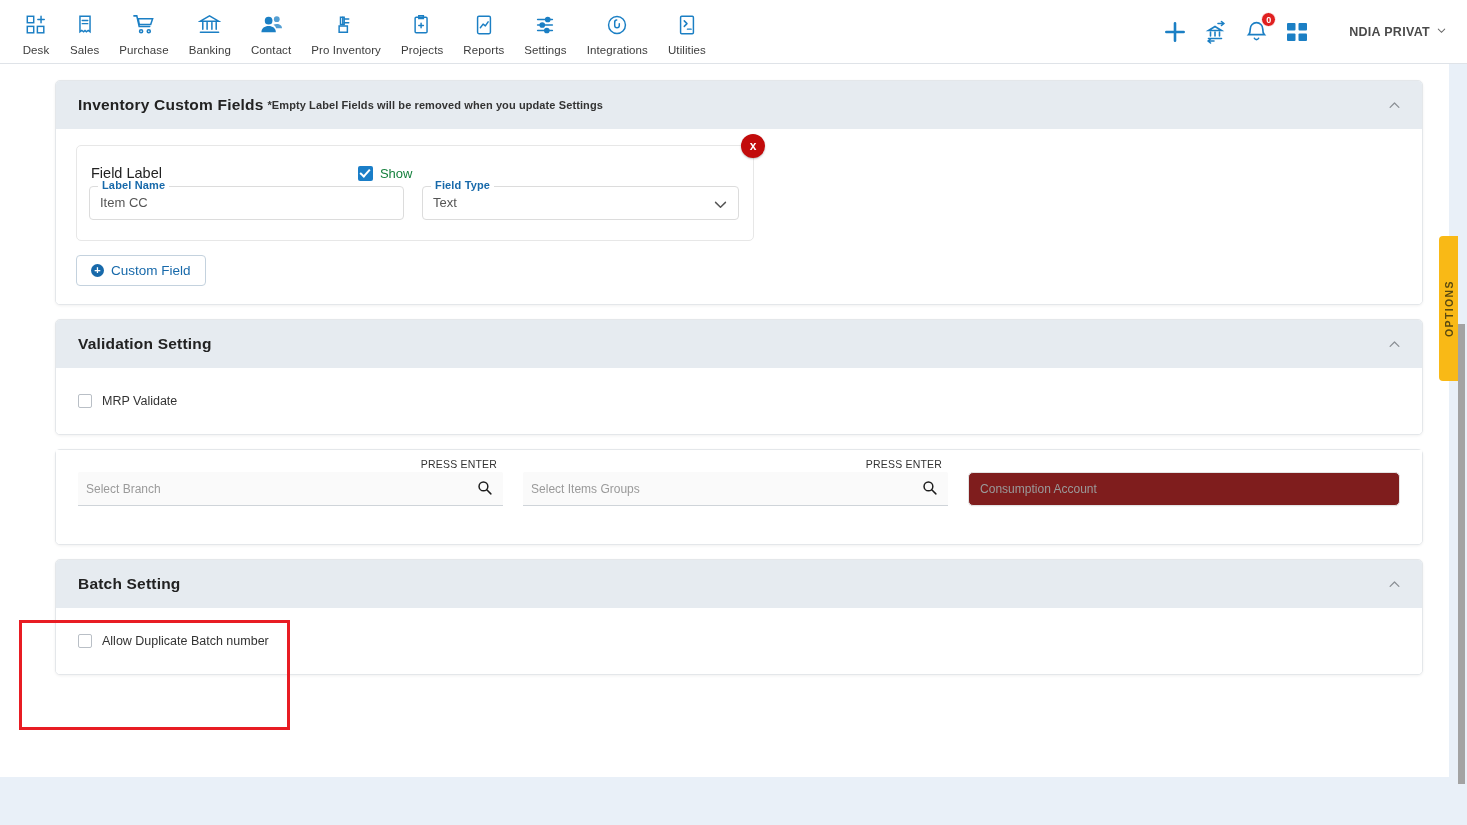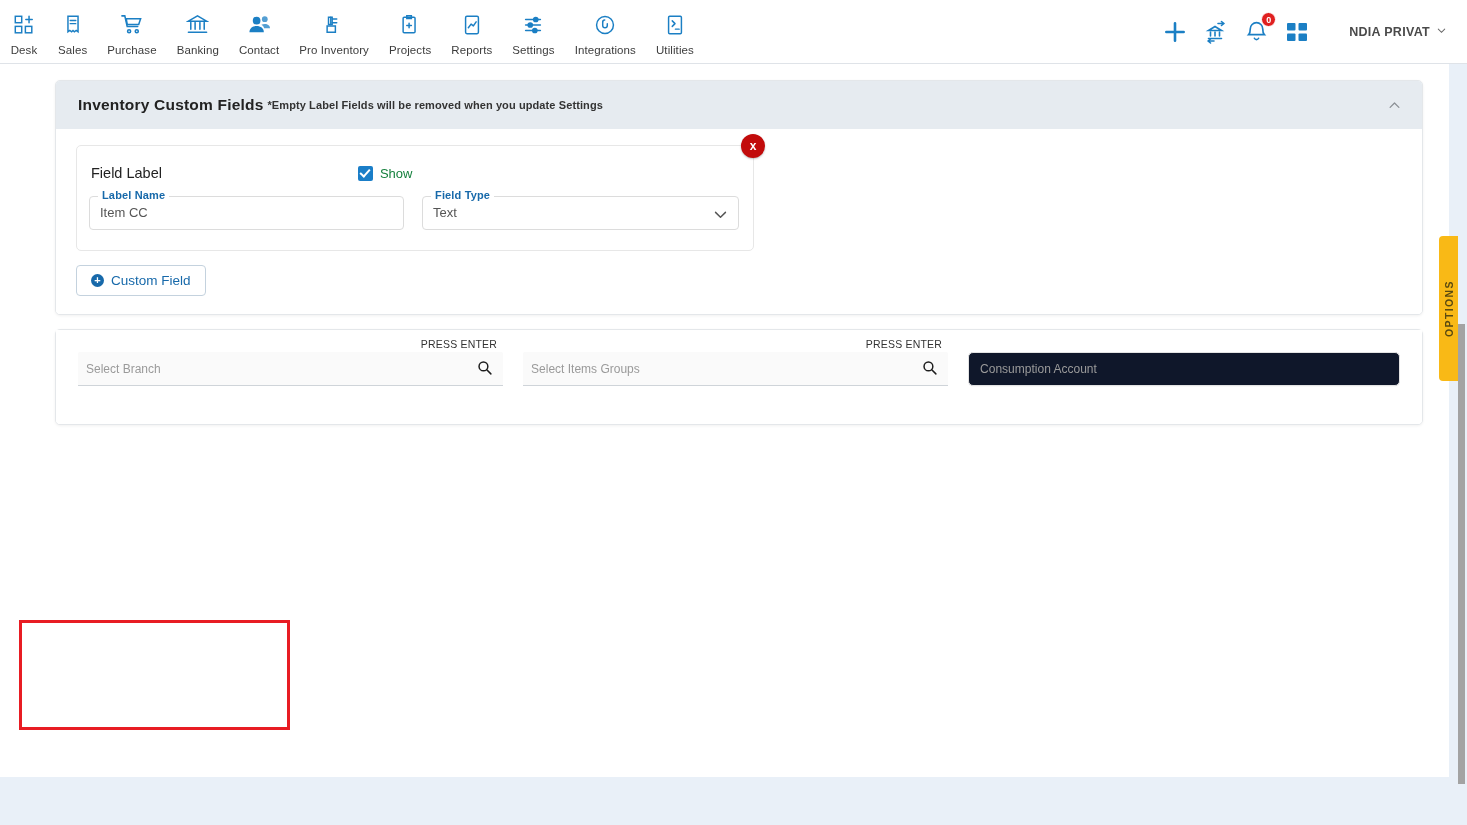--- a/index.html
+++ b/index.html
@@ -14,21 +14,21 @@
 
   
   .topnav {
     position: absolute; top: 0; left: 0;
     width: 1467px; height: 64px;
     background: #ffffff;
     border-bottom: 1px solid #dfe3e8;
     display: flex; align-items: center;
     z-index: 30;
   }
-  .nav-items { display: flex; align-items: flex-start; padding-left: 0; }
+  .nav-items { display: flex; align-items: flex-start; padding-left: 12px; }
   .nav-item {
     display: flex; flex-direction: column; align-items: center;
     padding: 4px 10px 0 10px;
     cursor: pointer; min-width: 48px;
   }
   .nav-item .ico { height: 26px; display: flex; align-items: center; justify-content: center; }
   .nav-item .lbl {
     font-size: 11.5px; color: #3c3c3c; margin-top: 6px;
     white-space: nowrap; letter-spacing: .1px;
   }
@@ -120,21 +120,21 @@
     background: #1a7ec8; position: relative;
   }
   .chk-on:after {
     content: ""; position: absolute;
     left: 4.5px; top: 1.5px; width: 4px; height: 8px;
     border: solid #fff; border-width: 0 2px 2px 0;
     transform: rotate(42deg);
   }
   .cf-show span { font-size: 13px; color: #15803d; }
 
-  .cf-inputs { display: flex; gap: 18px; margin-top: 12px; }
+  .cf-inputs { display: flex; gap: 18px; margin-top: 2px; }
   
   .mfield { position: relative; height: 34px; }
   .mfield .notch {
     position: absolute; inset: 0;
     border: 1px solid #dcdcdc; border-radius: 4px;
     pointer-events: none;
   }
   .mfield .flabel {
     position: absolute; top: -7px; left: 9px;
     background: #fff; padding: 0 4px;
@@ -197,21 +197,21 @@
     font-size: 10.5px; color: #333; letter-spacing: .2px;
     white-space: nowrap;
   }
   .srch .sico {
     position: absolute; right: 10px; top: 7px;
     color: #222; line-height: 0; cursor: pointer;
   }
   .cons {
     width: 444px; height: 34px;
     border: 1px solid #e3e3e3; border-radius: 5px;
-    background: #0f172a; position: relative;
+    background: #7f1d1d; position: relative;
     box-shadow: 0 1px 1px rgba(0,0,0,.03);
   }
   .cons .ph {
     position: absolute; left: 11px; top: 9px;
     font-size: 12px; color: #9a9a9a;
   }
 
   
   .hl {
     position: absolute;
@@ -463,20 +463,36 @@
           </div>
         </div>
 
         <div class="cfbtn">
           <span class="plus">+</span>
           <span>Custom Field</span>
         </div>
       </div>
     </div>
 
+    <div class="card">
+      <div class="card-head">
+        <span class="card-title">Validation Setting</span>
+        <span class="chev">
+          <svg width="15" height="15" viewBox="0 0 24 24" fill="none" stroke="#8a8f94" stroke-width="2" stroke-linecap="round" stroke-linejoin="round">
+            <path d="M5 15l7-7 7 7"></path>
+          </svg>
+        </span>
+      </div>
+      <div class="card-body">
+        <div class="chkrow">
+          <span class="chk-off"></span>
+          <span>MRP Validate</span>
+        </div>
+      </div>
+    </div>
 
     <div class="card">
       <div class="card-body acct-body">
 
         <div class="srch">
           <span class="ph">Select Branch</span>
           <span class="pe">PRESS ENTER</span>
           <span class="sico">
             <svg width="17" height="17" viewBox="0 0 24 24" fill="none" stroke="#1d1d1d" stroke-width="2.1" stroke-linecap="round">
               <circle cx="10.5" cy="10.5" r="6.2"></circle>
@@ -495,20 +511,36 @@
             </svg>
           </span>
         </div>
 
         <div class="cons">
           <span class="ph">Consumption Account</span>
         </div>
       </div>
     </div>
 
+    <div class="card">
+      <div class="card-head">
+        <span class="card-title">Batch Setting</span>
+        <span class="chev">
+          <svg width="15" height="15" viewBox="0 0 24 24" fill="none" stroke="#8a8f94" stroke-width="2" stroke-linecap="round" stroke-linejoin="round">
+            <path d="M5 15l7-7 7 7"></path>
+          </svg>
+        </span>
+      </div>
+      <div class="card-body">
+        <div class="chkrow">
+          <span class="chk-off"></span>
+          <span>Allow Duplicate Batch number</span>
+        </div>
+      </div>
+    </div>
 
   </div>
 
   <div class="hl"></div>
 
   <div class="options-tab">
     <span>OPTIONS</span>
   </div>
 
   <div class="vscroll">

